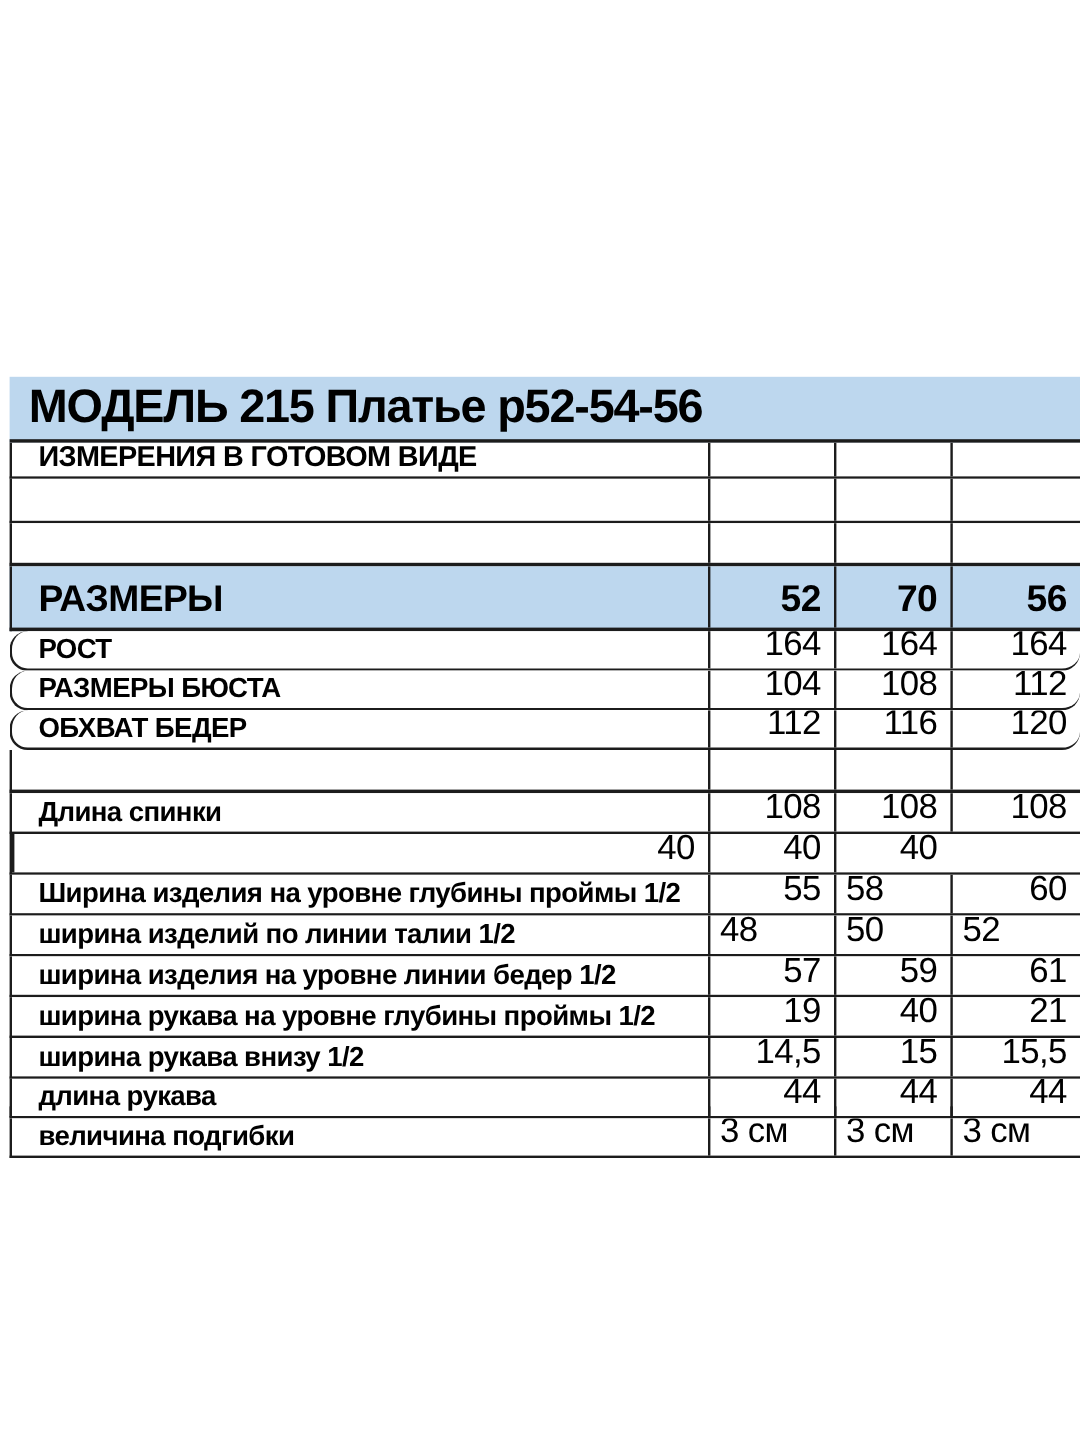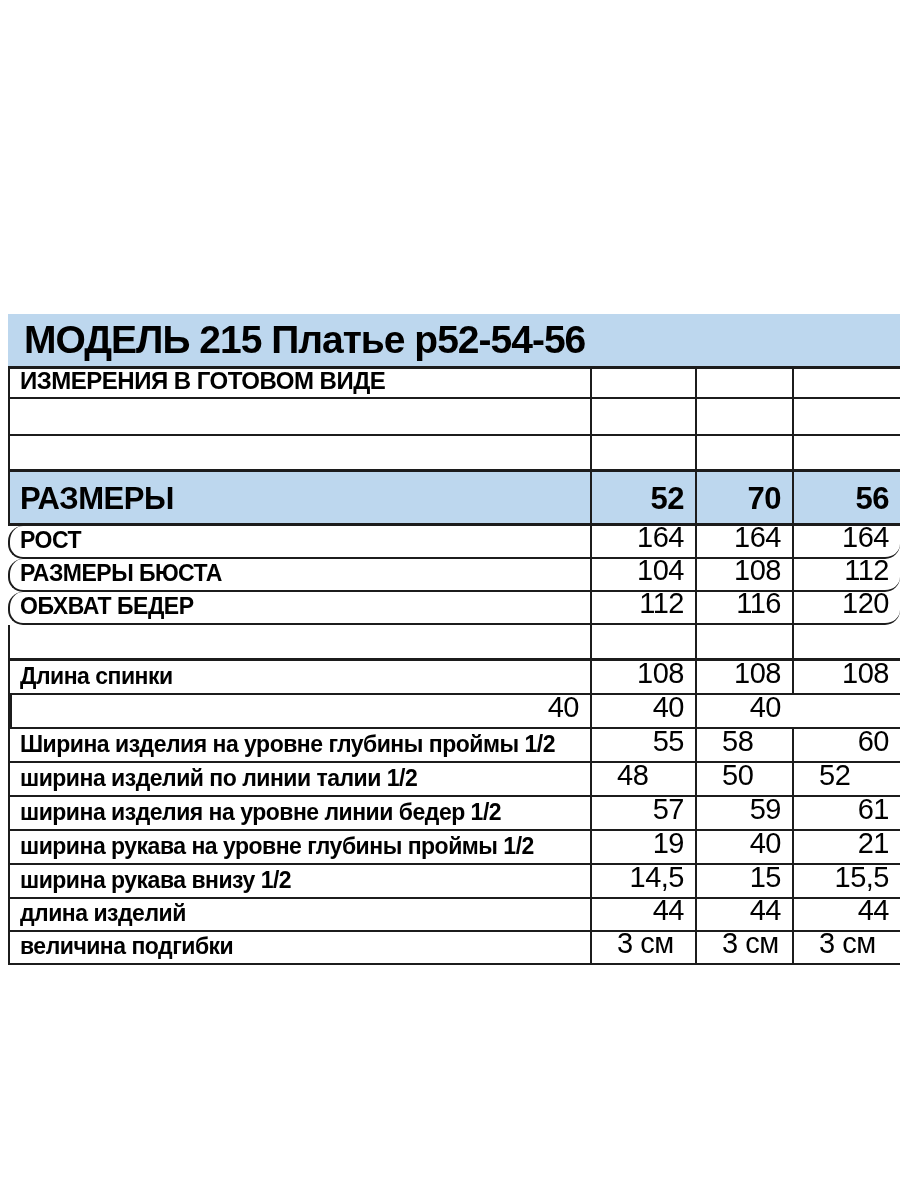--- a/index.html
+++ b/index.html
@@ -41,24 +41,24 @@
 
   .cell {
     display: flex;
     align-items: flex-end;
     padding-bottom: 3px;
     overflow: hidden;
     white-space: nowrap;
   }
   .num-cell { border-left: 2px solid #1c1c1c; }
   .al-right { justify-content: flex-end; padding-right: 11px; }
-  .al-left  { justify-content: flex-start; padding-left: 25px; }
+  .al-left  { justify-content: flex-start; padding-left: 8px; }
 
   .label-cell {
-    padding-left: 10px;
+    padding-left: 22px;
     font-weight: bold;
     font-size: 23px;
     letter-spacing: -0.5px;
   }
   .value-text { font-size: 29px; font-weight: normal; letter-spacing: -0.5px; }
 
   .title-text {
     font-size: 39px;
     font-weight: bold;
     letter-spacing: -1px;
@@ -194,21 +194,21 @@
   </div>
 
   <div class="row r-data">
     <div class="cell label-cell">ширина рукава внизу 1/2</div>
     <div class="cell num-cell value-text al-right">14,5</div>
     <div class="cell num-cell value-text al-right">15</div>
     <div class="cell num-cell value-text al-right">15,5</div>
   </div>
 
   <div class="row r-data-sm">
-    <div class="cell label-cell">длина изделий</div>
+    <div class="cell label-cell">длина рукава</div>
     <div class="cell num-cell value-text al-right">44</div>
     <div class="cell num-cell value-text al-right">44</div>
     <div class="cell num-cell value-text al-right">44</div>
   </div>
 
   <div class="row r-data-sm">
     <div class="cell label-cell">величина подгибки</div>
     <div class="cell num-cell value-text al-left">3 см</div>
     <div class="cell num-cell value-text al-left">3 см</div>
     <div class="cell num-cell value-text al-left">3 см</div>

